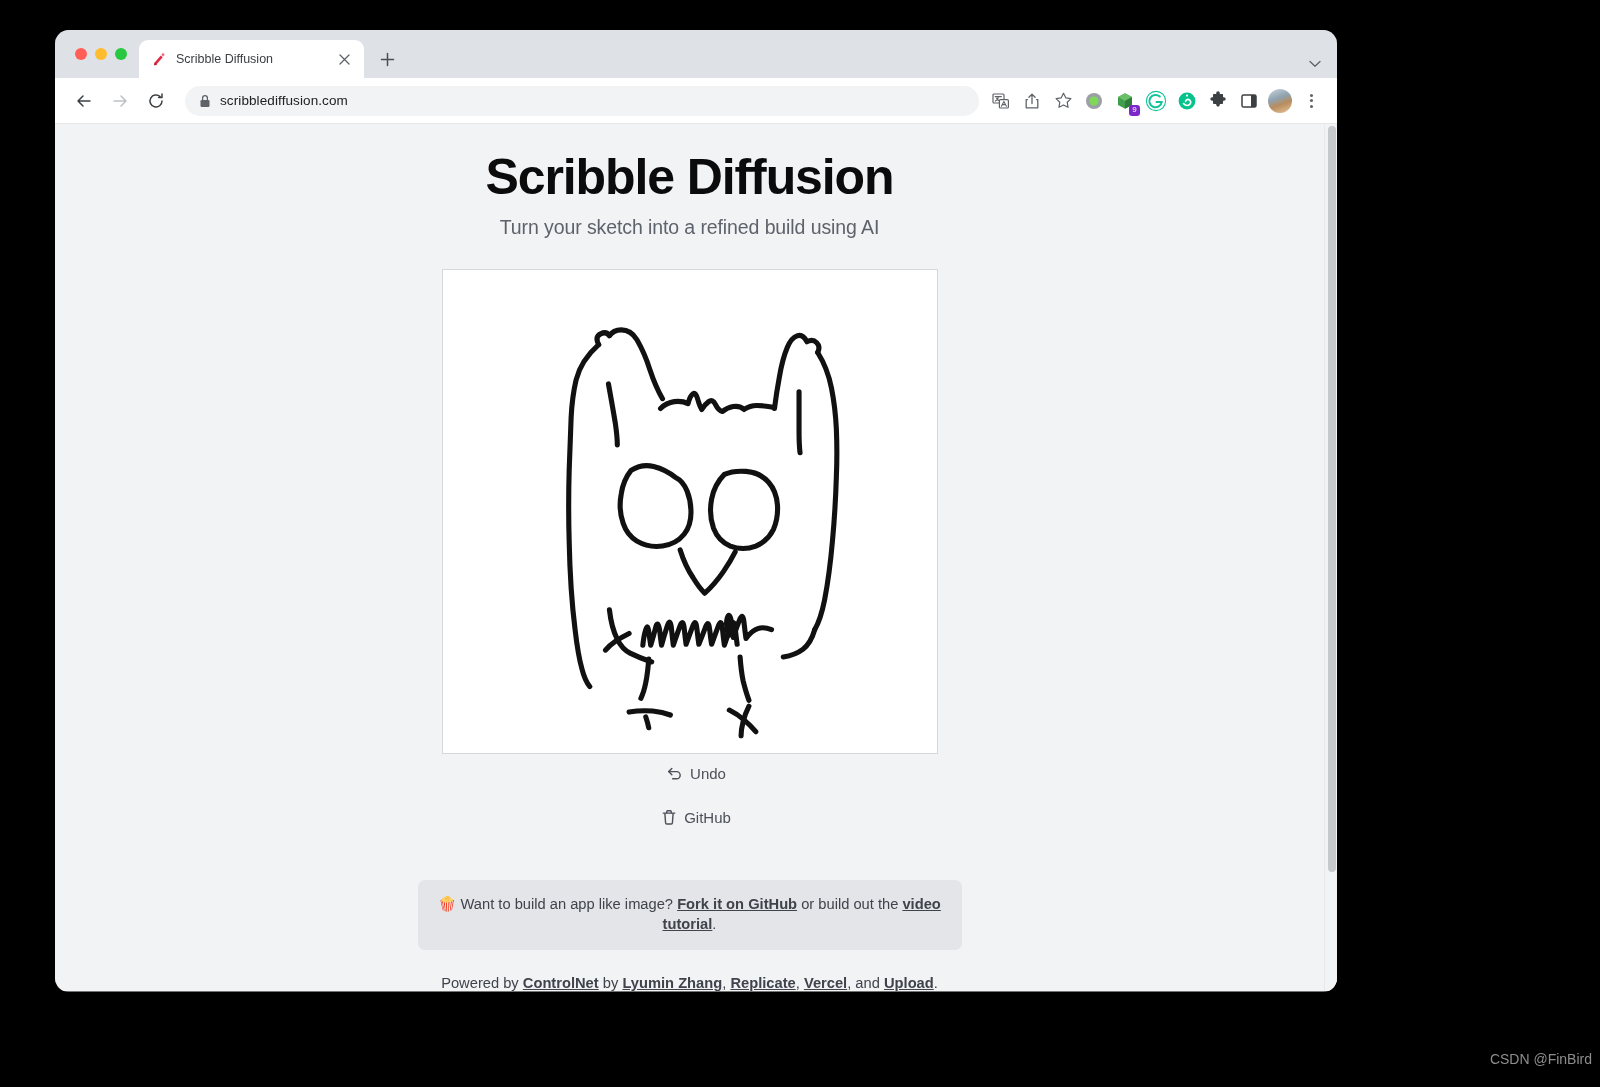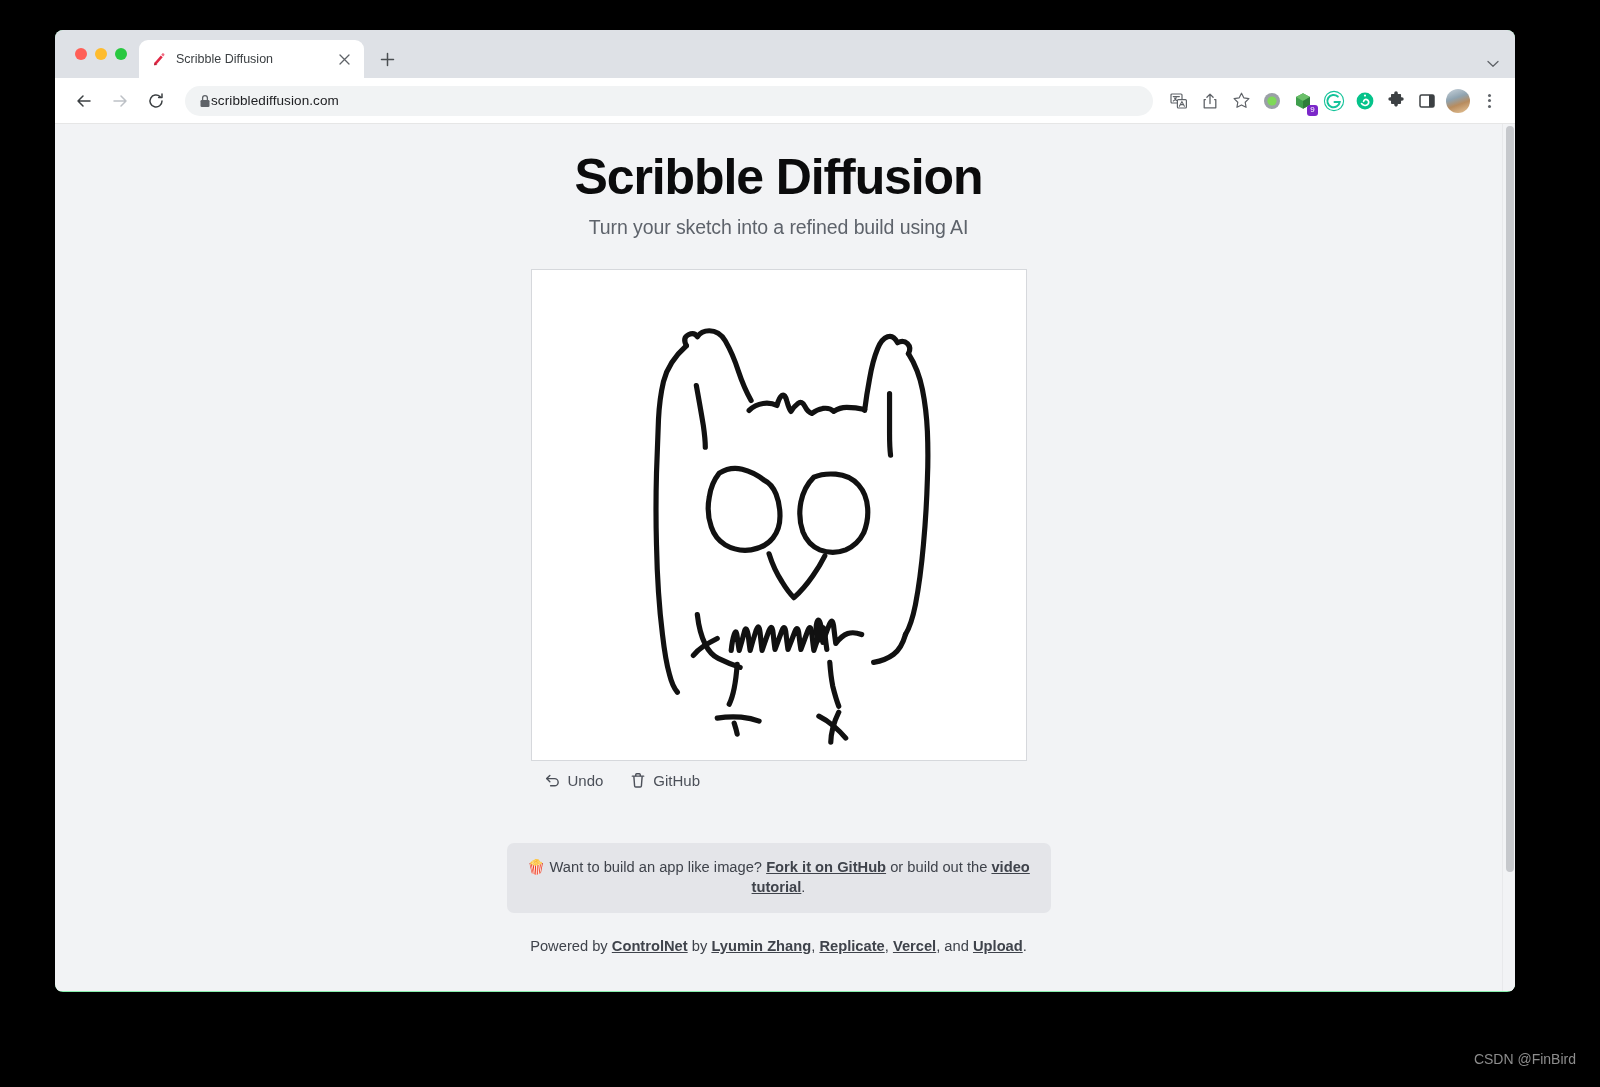--- a/index.html
+++ b/index.html
@@ -7,23 +7,23 @@
     width: 1600px; height: 1087px;
     background: #000;
     font-family: "Liberation Sans", sans-serif;
     overflow: hidden;
   }
 
   
   .browser-window {
     position: absolute;
     left: 55px; top: 30px;
-    width: 1460px; height: 962px;
-    background: #86efac;
-    border-radius: 8px;
+    width: 1282px; height: 962px;
+    background: #737373;
+    border-radius: 14px;
     overflow: hidden;
     box-shadow: 0 10px 40px rgba(0,0,0,0.55);
   }
 
   
   .tabstrip {
     position: relative;
     height: 48px;
     background: #dee1e6;
     display: flex;
@@ -101,20 +101,21 @@
 
   .omnibox {
     flex: 1;
     height: 30px;
     background: #f1f3f4;
     border-radius: 16px;
     display: flex;
     align-items: center;
     padding: 0 14px;
     margin: 0 8px 0 8px;
+    gap: 9px;
     max-width: 968px;
   }
   .omnibox-url {
     font-size: 13.5px;
     color: #202124;
     letter-spacing: 0.1px;
   }
   .toolbar-right {
     display: flex;
     align-items: center;
@@ -207,20 +208,21 @@
   }
   .canvas-frame svg { display: block; width: 100%; height: 100%; }
 
   .canvas-tools {
     width: 496px;
     display: flex;
     align-items: center;
     gap: 27px;
     margin-top: 11px;
     padding-left: 13px;
+    flex-direction: column;
   }
   .tool-btn {
     display: flex;
     align-items: center;
     gap: 7px;
     color: #4c5059;
     font-size: 15px;
     background: none;
     border: none;
     font-family: "Liberation Sans", sans-serif;
@@ -281,21 +283,21 @@
   .powered {
     margin-top: 25px;
     font-size: 14.7px;
     color: #3f434b;
     text-align: center;
   }
   .powered a { font-weight: 700; }
 
   .watermark {
     position: absolute;
-    right: 24px;
+    right: 8px;
     bottom: 20px;
     color: #8d8d8d;
     font-size: 14px;
     font-family: "Liberation Sans", sans-serif;
   }
 </style>
 </head>
 <body>
 
 <div class="browser-window">

